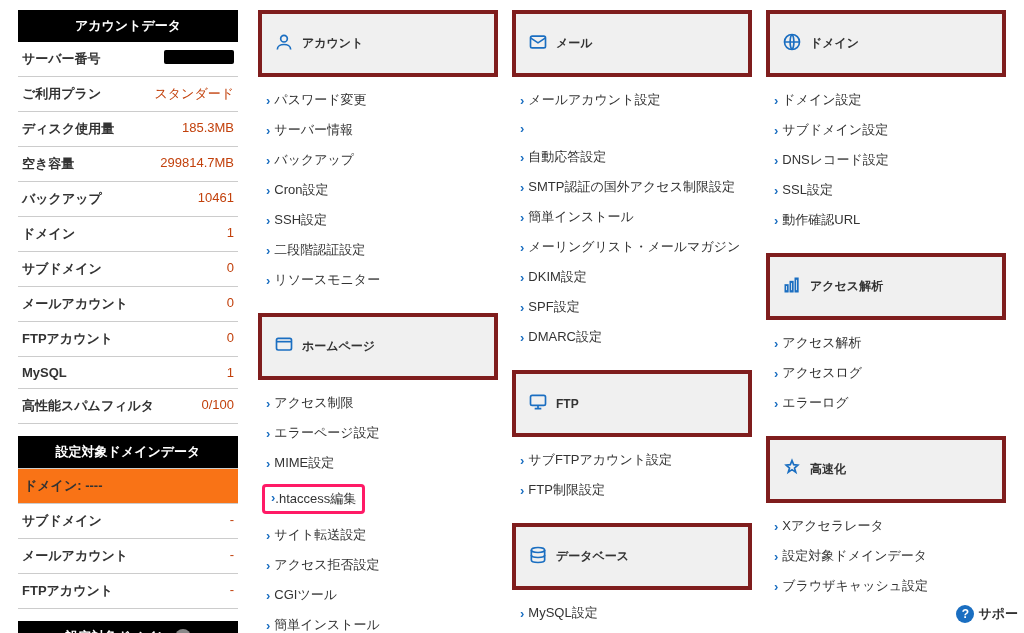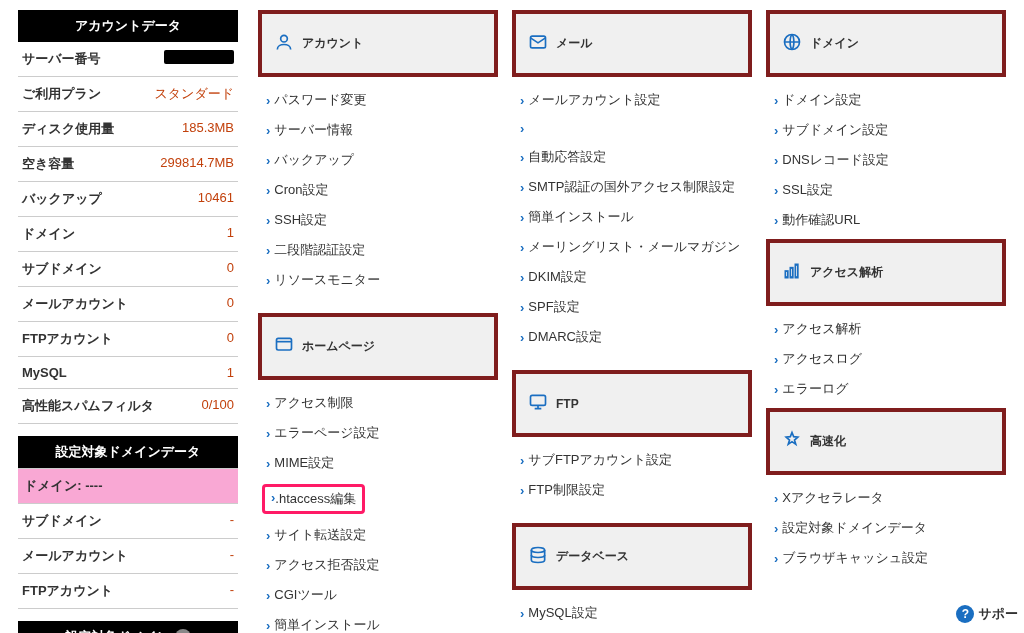--- a/index.html
+++ b/index.html
@@ -6,21 +6,21 @@
 body { font-family: "Hiragino Kaku Gothic Pro", "メイリオ", sans-serif; font-size: 13px; color: #333; background: #fff; }
 .container { display: flex; padding: 10px 18px; gap: 20px; width: 1024px; }
 .sidebar { width: 220px; flex-shrink: 0; }
 .main { flex: 1; }
 
 .side-panel { margin-bottom: 12px; }
 .side-header { background: #000; color: #fff; text-align: center; font-weight: bold; padding: 7px 0; font-size: 13px; display:flex; align-items:center; justify-content:center; gap:4px;}
 .side-row { display: flex; justify-content: space-between; align-items: flex-start; padding: 8px 4px; border-bottom: 1px solid #ccc; font-size: 13px; }
 .side-row .label { color: #333; font-weight: bold; }
 .side-row .value { color: #c2410c; }
-.side-row.first-sub { background:#f9a8d4; border-top:1px solid #ccc; padding-left:6px; }
+.side-row.first-sub { background:#f97316; border-top:1px solid #ccc; padding-left:6px; }
 .redacted { background:#000; width:70px; height:14px; display:inline-block; border-radius:2px;}
 
 .panels-grid { display: grid; grid-template-columns: 1fr 1fr 1fr; gap: 14px 14px; }
 .panel { }
 .panel-header { background: #f0f0f0; border: 4px solid #7f1d1d; padding: 18px 12px; font-weight: bold; font-size: 12px; display: flex; align-items: center; gap: 8px; }
 .panel-header svg { width: 20px; height: 20px; stroke: #1a6ec1; fill: none; stroke-width: 2; }
 .panel-list { padding: 8px 4px 4px 4px; }
 .panel-item { display: flex; align-items: center; gap: 4px; padding: 6px 4px; font-size: 13px; color: #333; cursor: pointer; }
 .panel-item .chev { color: #1a6ec1; font-weight: bold; font-size: 13px; }
 .highlighted { border: 3px solid #ff1a66; border-radius: 4px; padding: 3px 6px; margin-left:-4px; display:inline-flex; }
@@ -318,21 +318,21 @@
               <div class="panel-item">
                 <span class="chev">›</span>
                 <span>SSL設定</span>
               </div>
               <div class="panel-item">
                 <span class="chev">›</span>
                 <span>動作確認URL</span>
               </div>
             </div>
           </div>
-          <div class="panel" style="">
+          <div class="panel" style="margin-top: 14px;">
             <div class="panel-header">
               <span><svg viewBox="0 0 24 24">
                   <rect x="4" y="12" width="3" height="8"></rect>
                   <rect x="10" y="8" width="3" height="12"></rect>
                   <rect x="16" y="4" width="3" height="16"></rect>
                 </svg></span>
               <span>アクセス解析</span>
             </div>
             <div class="panel-list">
               <div class="panel-item">
@@ -342,21 +342,21 @@
               <div class="panel-item">
                 <span class="chev">›</span>
                 <span>アクセスログ</span>
               </div>
               <div class="panel-item">
                 <span class="chev">›</span>
                 <span>エラーログ</span>
               </div>
             </div>
           </div>
-          <div class="panel" style=" text-align: right;">
+          <div class="panel" style="margin-top: 14px; text-align: right;">
             <div class="panel-header">
               <span><svg viewBox="0 0 24 24">
                   <path d="M12 3l2 5 5 .5-4 3.5 1.5 5L12 14l-4.5 3 1.5-5-4-3.5 5-.5z" fill="none"></path>
                 </svg></span>
               <span>高速化</span>
             </div>
             <div class="panel-list">
               <div class="panel-item">
                 <span class="chev">›</span>
                 <span>Xアクセラレータ</span>

